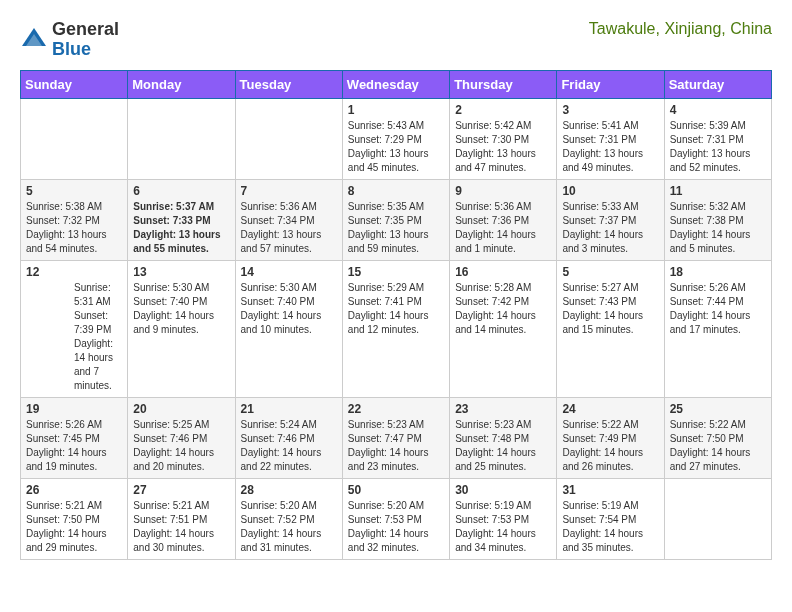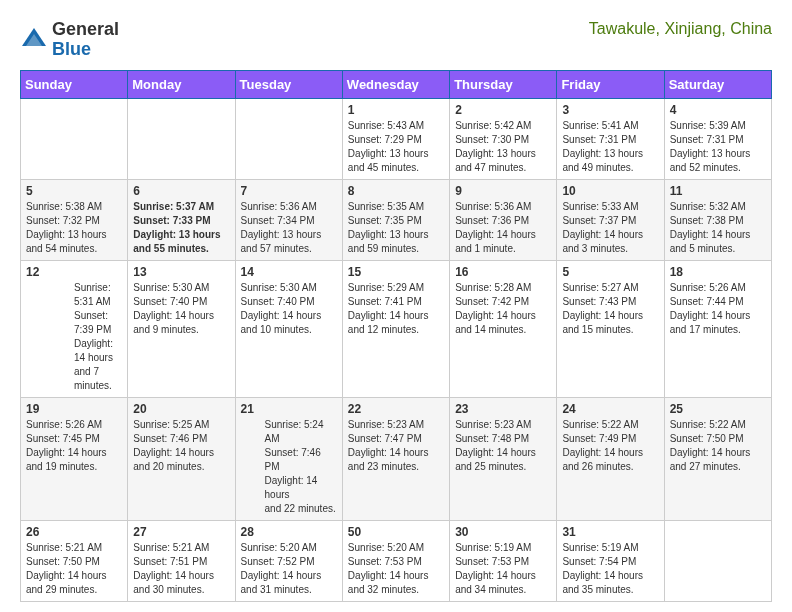--- a/index.html
+++ b/index.html
@@ -262,21 +262,21 @@
         </td>
         <td>
           <span class="day-number">20</span>
           <div class="day-info" style="white-space: pre-line;">Sunrise: 5:25 AM
 Sunset: 7:46 PM
 Daylight: 14 hours
 and 20 minutes.</div>
         </td>
         <td>
           <span class="day-number">21</span>
-          <div class="day-info" style="white-space: pre-line; margin-left: 24px;">Sunrise: 5:24 AM
+          <div class="day-info" style="white-space: pre-line;">Sunrise: 5:24 AM
 Sunset: 7:46 PM
 Daylight: 14 hours
 and 22 minutes.</div>
         </td>
         <td>
           <span class="day-number">22</span>
           <div class="day-info" style="white-space: pre-line;">Sunrise: 5:23 AM
 Sunset: 7:47 PM
 Daylight: 14 hours
 and 23 minutes.</div>

